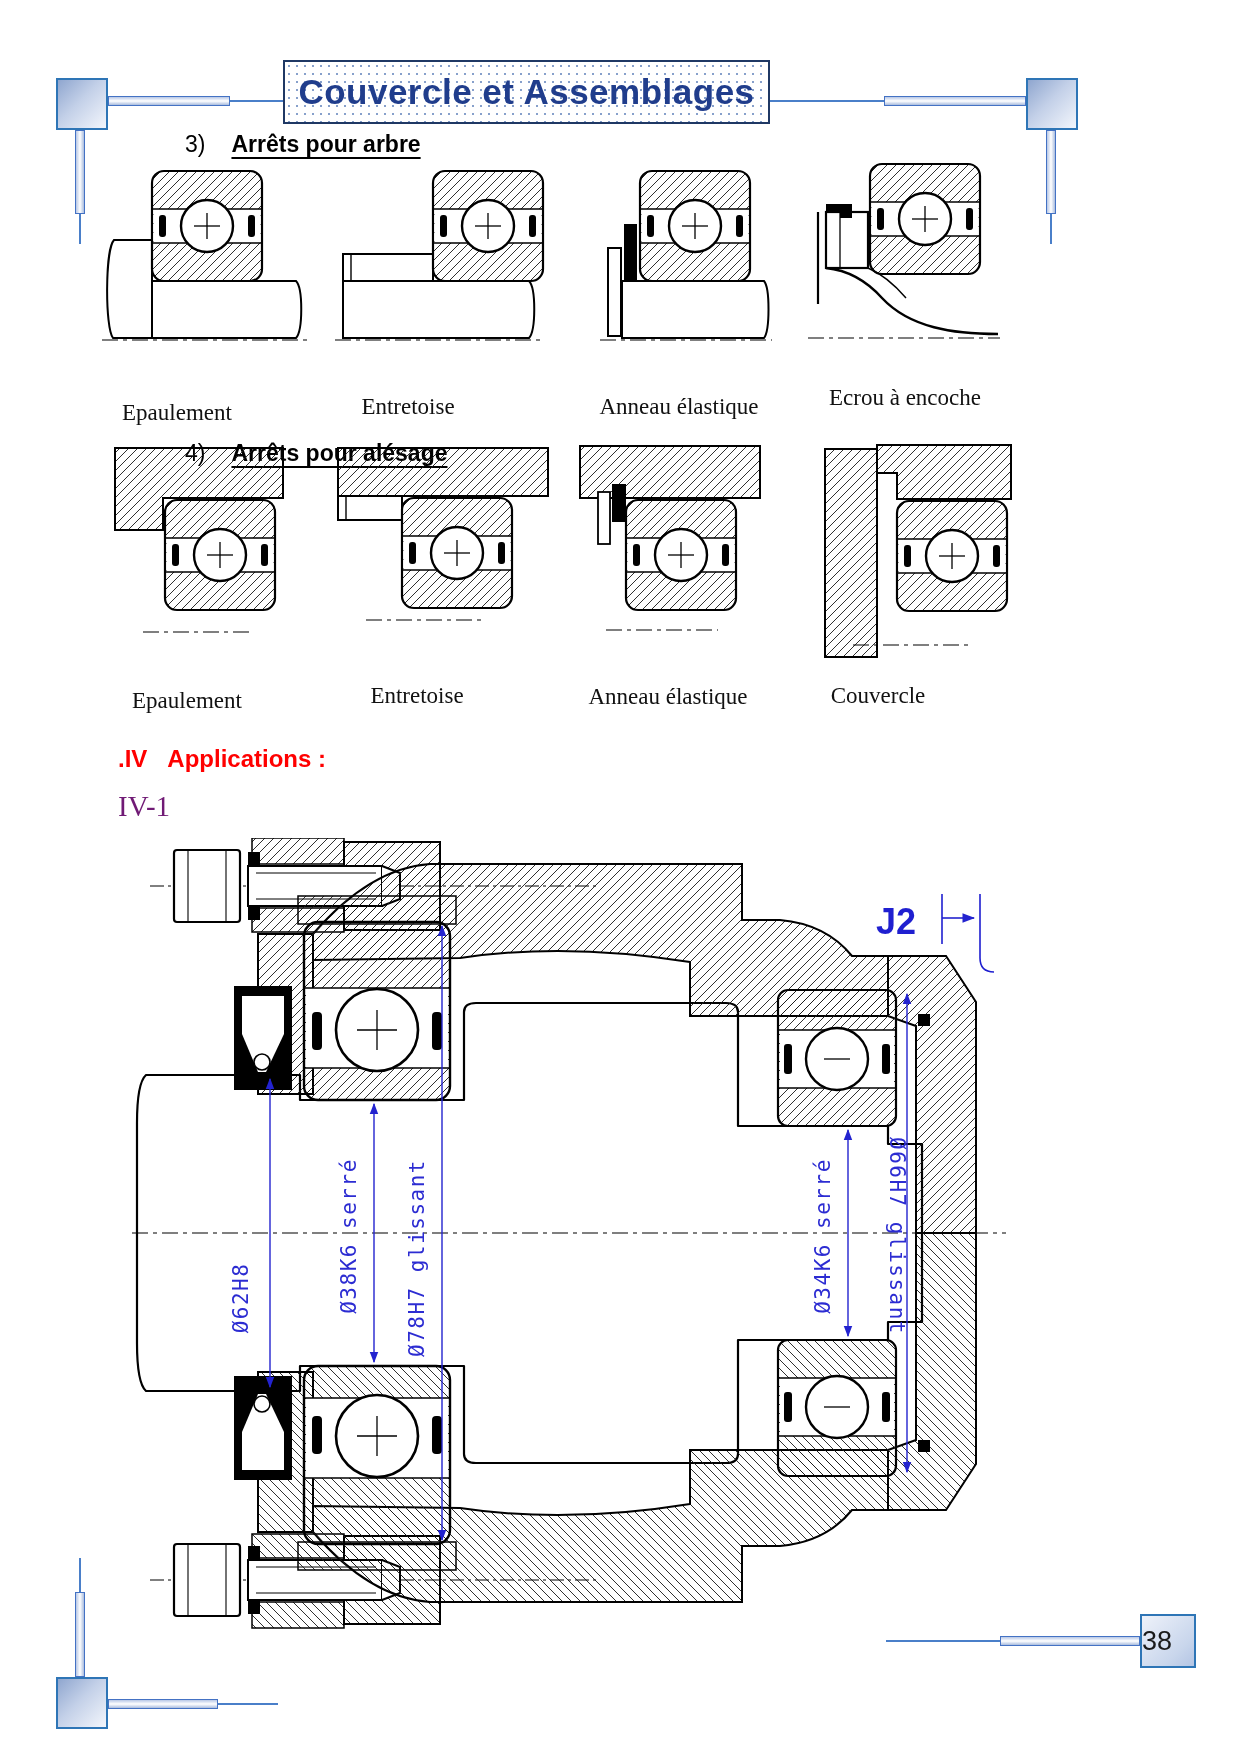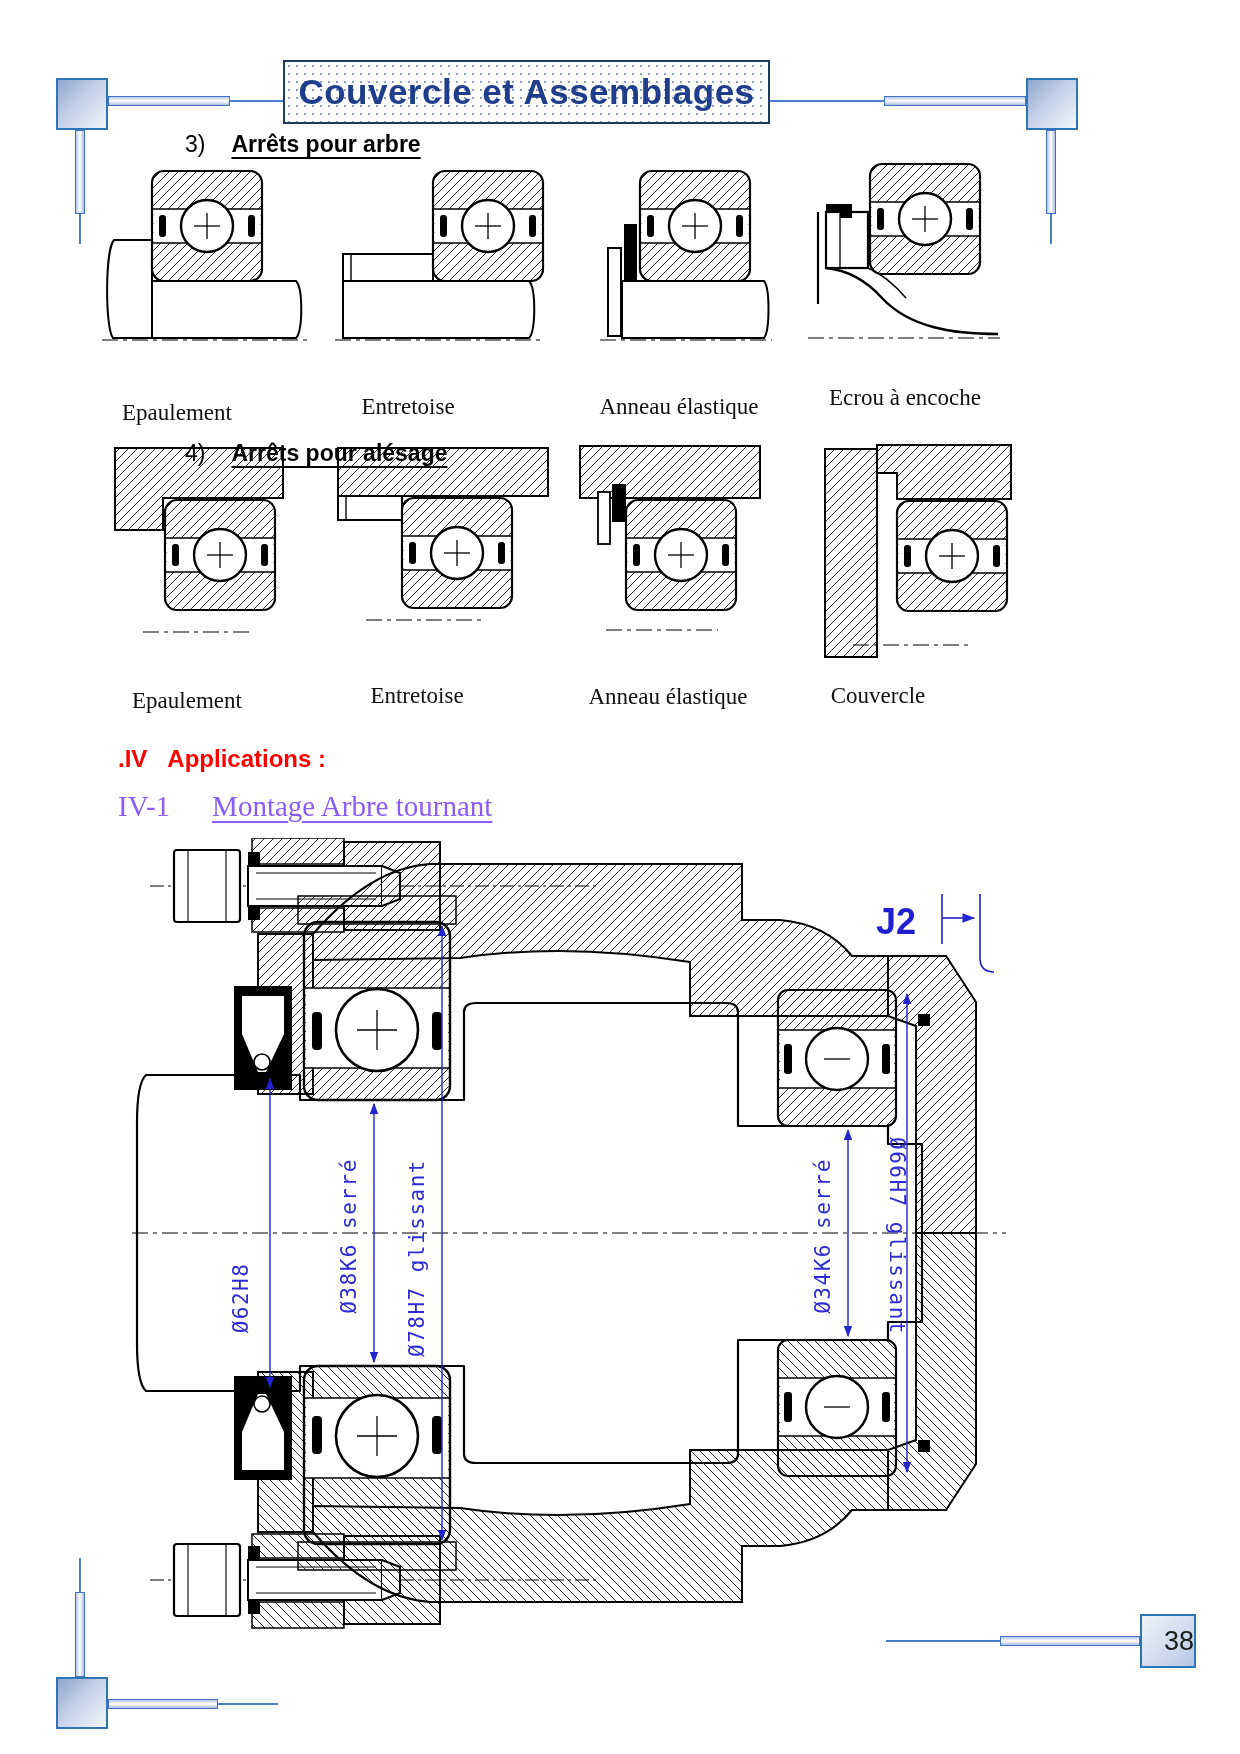--- a/index.html
+++ b/index.html
@@ -11,38 +11,38 @@
        background:linear-gradient(135deg,#8fa6cf 0%,#c3d0e8 45%,#f3f6fc 100%);box-sizing:border-box;}
   .hbar{position:absolute;height:10px;border:1.5px solid #4472c4;box-sizing:border-box;
         background:linear-gradient(180deg,#b7c7e6 0%,#ffffff 50%,#a9bcde 100%);}
   .vbar{position:absolute;width:10px;border:1.5px solid #4472c4;box-sizing:border-box;
         background:linear-gradient(90deg,#b7c7e6 0%,#ffffff 50%,#a9bcde 100%);}
   .tlineh{position:absolute;height:2px;background:#4a7fc9;}
   .tlinev{position:absolute;width:2px;background:#4a7fc9;}
   #page-num-box{position:absolute;left:1140px;top:1614px;width:56px;height:54px;
        border:2px solid #2e75b6;box-sizing:border-box;
        background:linear-gradient(135deg,#eef2fa 0%,#c9d6ec 70%,#b4c5e4 100%);
-       display:flex;align-items:center;justify-content:flex-end;
+       display:flex;align-items:center;justify-content:flex-start;
        font-size:27px;color:#1a1a1a;}
 
   
   #title-box{position:absolute;left:283px;top:60px;width:487px;height:64px;
        border:2px solid #1f3864;box-sizing:border-box;background-color:#fff;
        background-image:radial-gradient(circle,#87a0cb 1.1px,transparent 1.4px);
        background-size:8px 8px;display:flex;align-items:center;justify-content:center;}
   #title-box span{font-size:35px;font-weight:600;color:#203d8c;letter-spacing:.5px;}
 
   
   .numbered{position:absolute;font-size:23px;color:#000;display:flex;gap:26px;}
   .numbered .t{text-decoration:underline;text-underline-offset:5px;text-decoration-thickness:2px;font-weight:bold;}
   #h-applications{position:absolute;left:118px;top:745px;display:flex;gap:20px;
        font-size:24px;font-weight:bold;color:#ff0000;}
   #h-applications .t{text-underline-offset:5px;text-decoration-thickness:2px;}
   #h-montage{position:absolute;left:118px;top:790px;display:flex;gap:42px;
-       font-family:"Liberation Serif",serif;font-size:29px;color:#8b5cf6;}
+       font-family:"Liberation Serif",serif;font-size:29px;color:#701a75;}
   #h-montage .t{text-decoration:underline;text-underline-offset:5px;}
 
   
   .cap{position:absolute;font-family:"Liberation Serif",serif;font-size:23px;color:#111;
        text-align:center;transform:translateX(-50%);white-space:nowrap;}
 
   .fig{position:absolute;}
   svg{display:block;}
   .cl{stroke:#000;stroke-width:1.1;stroke-dasharray:16 5 4 5;}
   .dimline{stroke:#2323cf;stroke-width:1.4;}
@@ -186,21 +186,20 @@
   <div class="cap" style="left:417px;top:683px">Entretoise</div>
   <div class="cap" style="left:668px;top:684px">Anneau élastique</div>
   <div class="cap" style="left:878px;top:683px">Couvercle</div>
 
   <div id="h-applications">
     <span class="n">.IV</span>
     <span class="t">Applications :</span>
   </div>
   <div id="h-montage">
     <span class="n">IV-1</span>
-    <span class="t">Montage Arbre tournant</span>
   </div>
 
   <svg class="fig" style="left:130px;top:838px" width="880" height="822" viewBox="0 0 880 822">
 
     <path d="M16,237 L170,237 L170,262 L334,262 L334,174 Q334,165 346,165 L596,165
              Q608,165 608,174 L608,288 L758,288 L758,306 L792,306 L792,484 L758,484 L758,502
              L608,502 L608,616 Q608,625 596,625 L346,625 Q334,625 334,616 L334,528 L170,528
              L170,553 L16,553 Q7,545 7,505 L7,285 Q7,245 16,237 Z" fill="#fff" stroke="#000" stroke-width="2.2" stroke-linejoin="round"></path>
 
     <g id="thalf">

